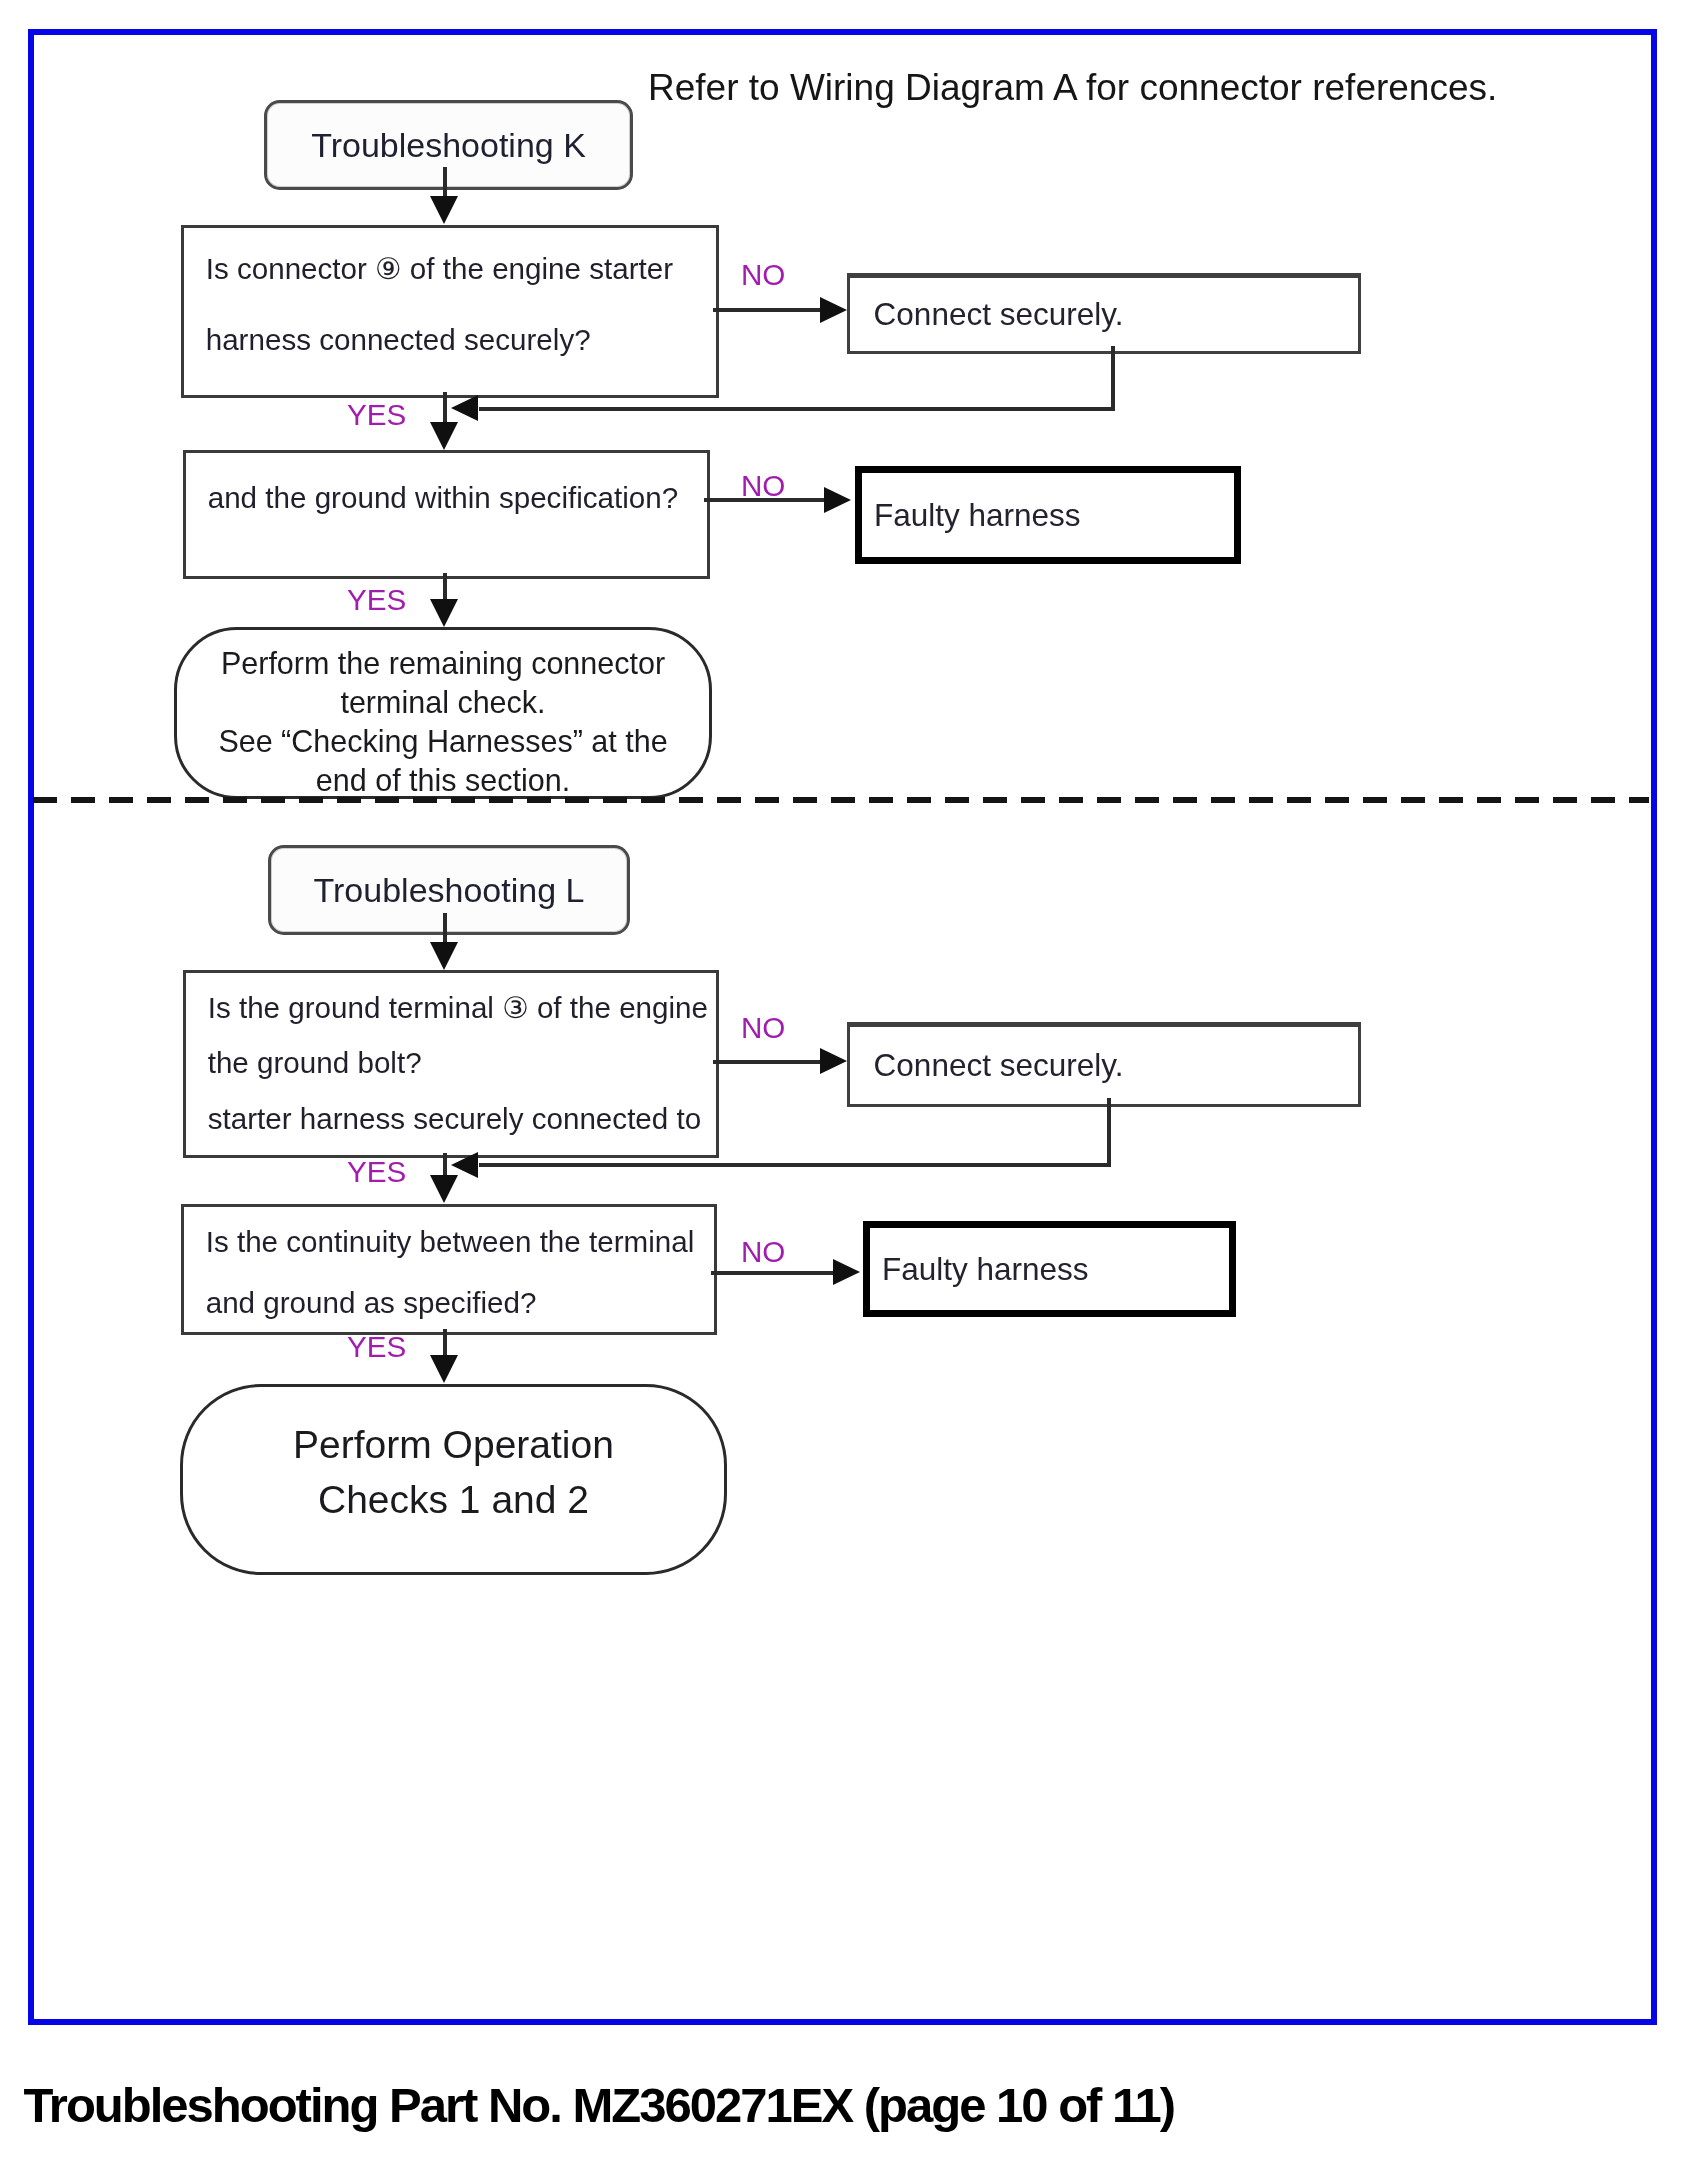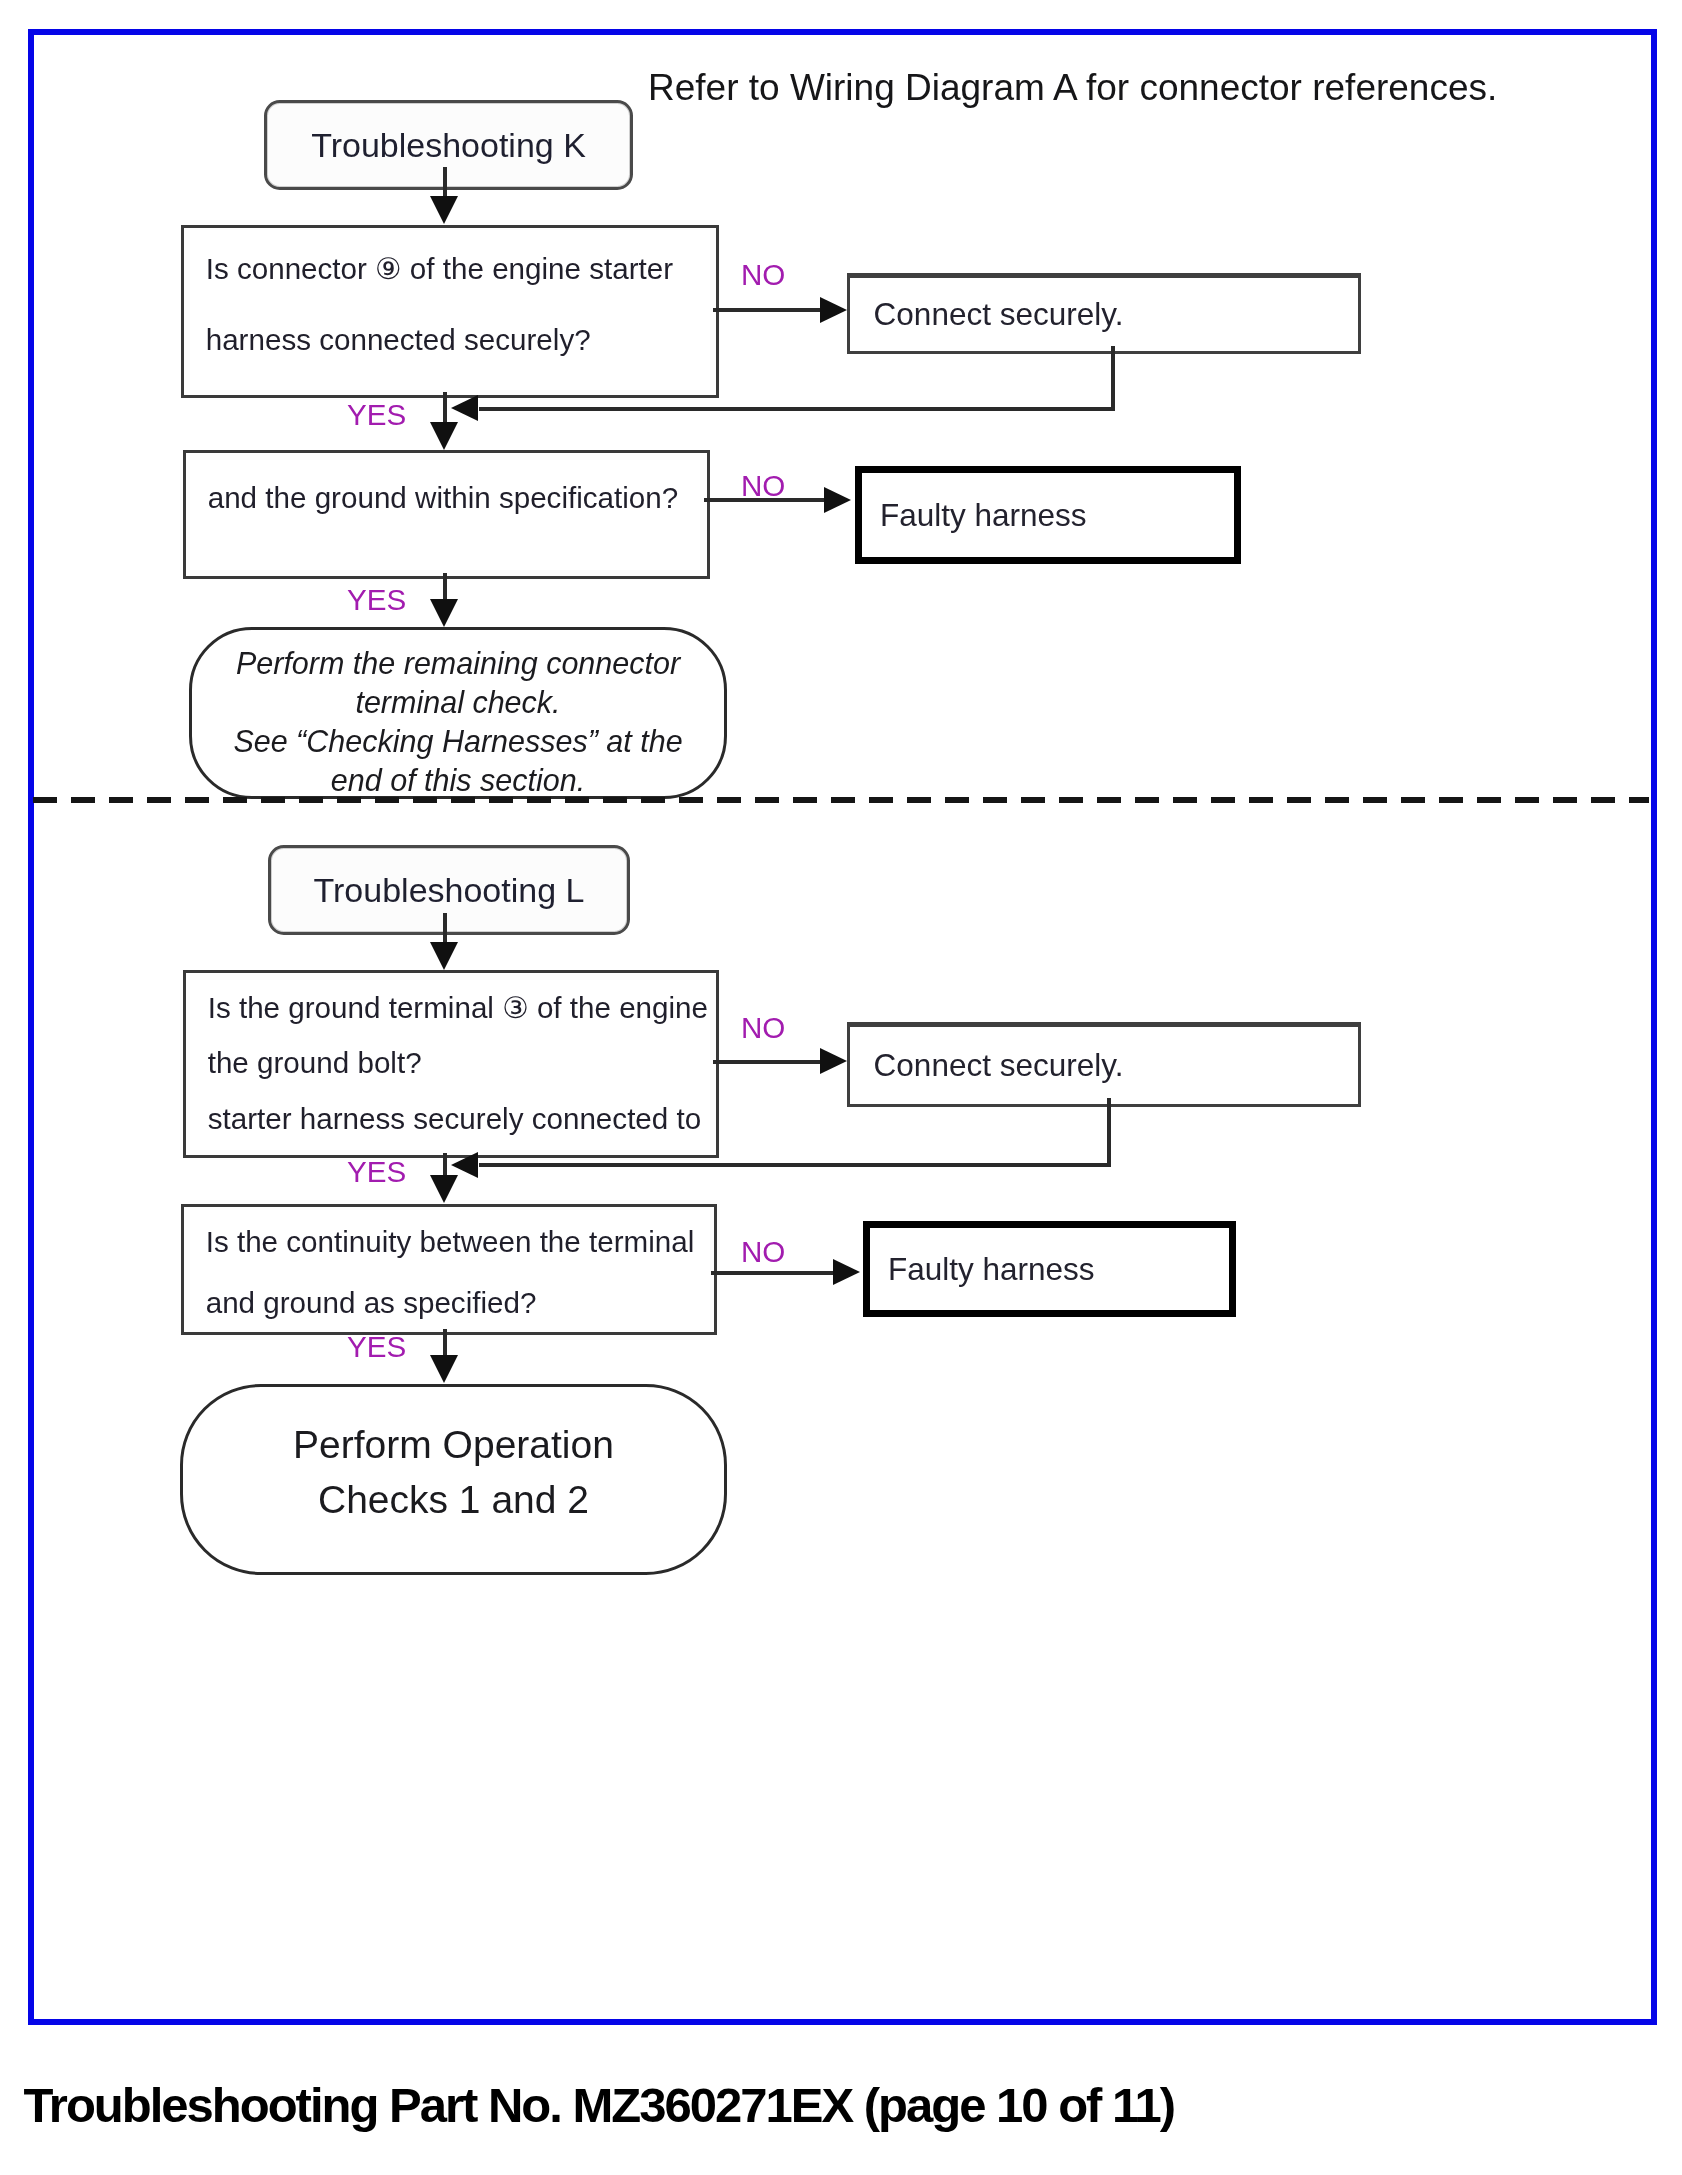--- a/index.html
+++ b/index.html
@@ -25,21 +25,21 @@
   .qbox .ln{white-space:nowrap; padding-left:21.7px;}
   .action{
     position:absolute; border:3.9px solid #3f3f3f; border-top-width:5.9px; background:#fff;
     display:flex; align-items:center; font-size:31.5px; color:#23222e;
   }
   .action .ln{padding-left:23.6px; white-space:nowrap;}
   .alert{
     position:absolute; border:7.9px solid #000; background:#fff;
     display:flex; align-items:center; font-size:31.5px; color:#23222e;
   }
-  .alert .ln{padding-left:18px; white-space:nowrap;}
+  .alert .ln{padding-left:12px; white-space:nowrap;}
   .term{
     position:absolute; border:3px solid #2a2a2a; background:#fff;
     text-align:center; color:#1b1b1f;
   }
   .term .ln{white-space:nowrap;}
   .term1{border-radius:63px; font-size:30.5px; line-height:39px; padding-top:13.8px;}
   .term2{border-radius:81px; font-size:39px; line-height:55px; padding-top:29.6px;}
   .lbl{position:absolute; font-size:29.6px; color:#a21caf; white-space:nowrap;}
   .hline{position:absolute; height:3.9px; background:#2a2a2a;}
   .vline{position:absolute; width:3.9px; background:#2a2a2a;}
@@ -97,21 +97,21 @@
   <div class="ah-right" style="left:824px;top:487px;"></div>
 
   <div class="alert" style="left:855px;top:466px;width:372px;height:84px;">
     <div class="ln">Faulty harness</div>
   </div>
 
   <div class="lbl" style="left:347px;top:583px;">YES</div>
   <div class="vline" style="left:443px;top:573px;height:29.6px;"></div>
   <div class="ah-down" style="left:430px;top:599px;"></div>
 
-  <div class="term term1" style="left:189px;top:627px;width:532px;height:152px;font-style:italic;">
+  <div class="term term1" style="left:174px;top:627px;width:532px;height:152px;">
     <div class="ln">Perform the remaining connector</div>
     <div class="ln">terminal check.</div>
     <div class="ln">See “Checking Harnesses” at the</div>
     <div class="ln">end of this section.</div>
   </div>
 
   <div class="dash"></div>
 
   <div class="startbox" style="left:268px;top:829px;width:356px;height:84px;">Troubleshooting L</div>
 

